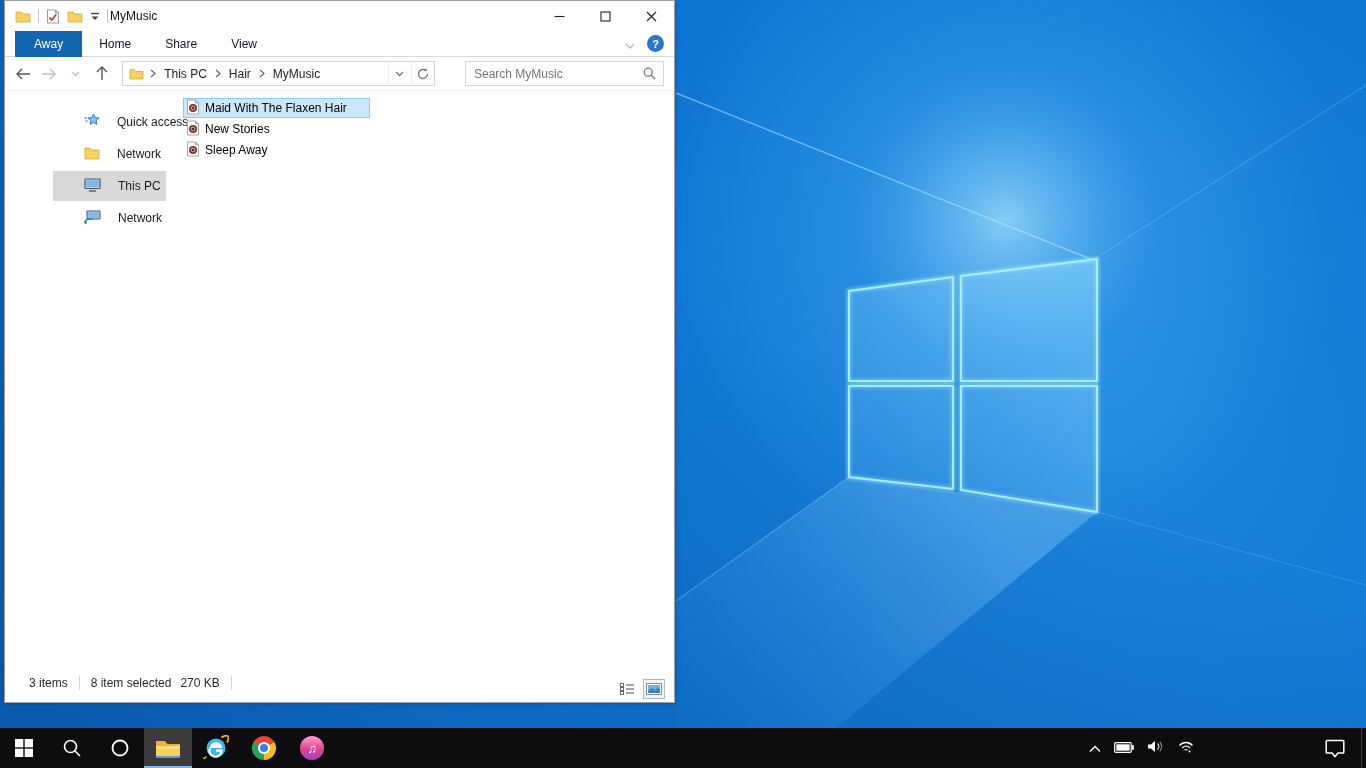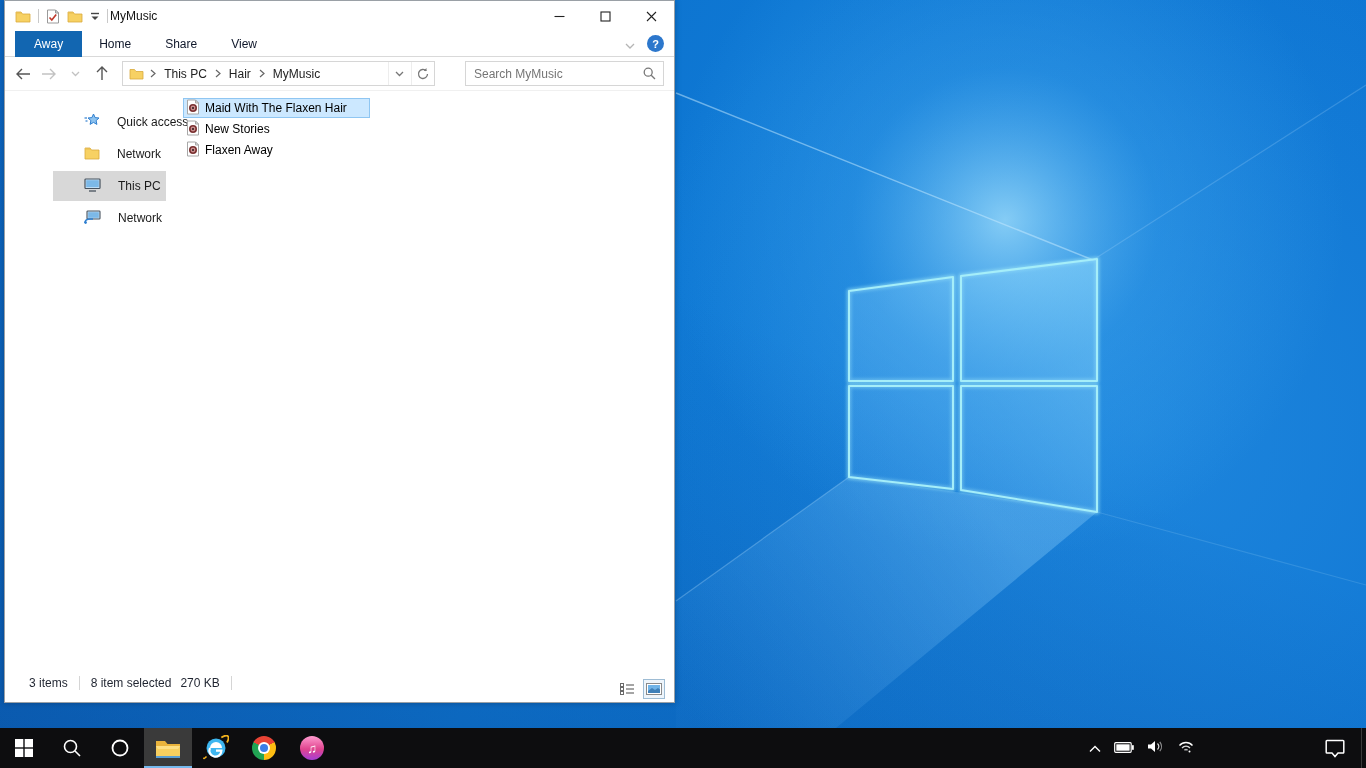--- a/index.html
+++ b/index.html
@@ -365,21 +365,21 @@
         <div class="file-row">
           <span>
             <svg width="14" height="16" viewBox="0 0 14 16">
                 <path d="M1.5 1h8l3 3v11h-11z" fill="#fff" stroke="#a8a8a8"></path>
                 <path d="M9.5 1l3 3h-3z" fill="#e4e4e4" stroke="#a8a8a8"></path>
                 <circle cx="7" cy="9" r="4" fill="#7a3030"></circle>
                 <circle cx="7" cy="9" r="2.4" fill="#c98f8f"></circle>
                 <circle cx="7" cy="9" r="1" fill="#2a1515"></circle>
               </svg>
           </span>
-          <span>Flaxen Away</span>
+          <span>Sleep Away</span>
         </div>
       </div>
     </div>
 
     <div class="statusbar">
       <span>3 items</span>
       <span class="status-sep"></span>
       <span>8 item selected</span>
       <span class="status-size">270 KB</span>
       <span class="status-sep"></span>

